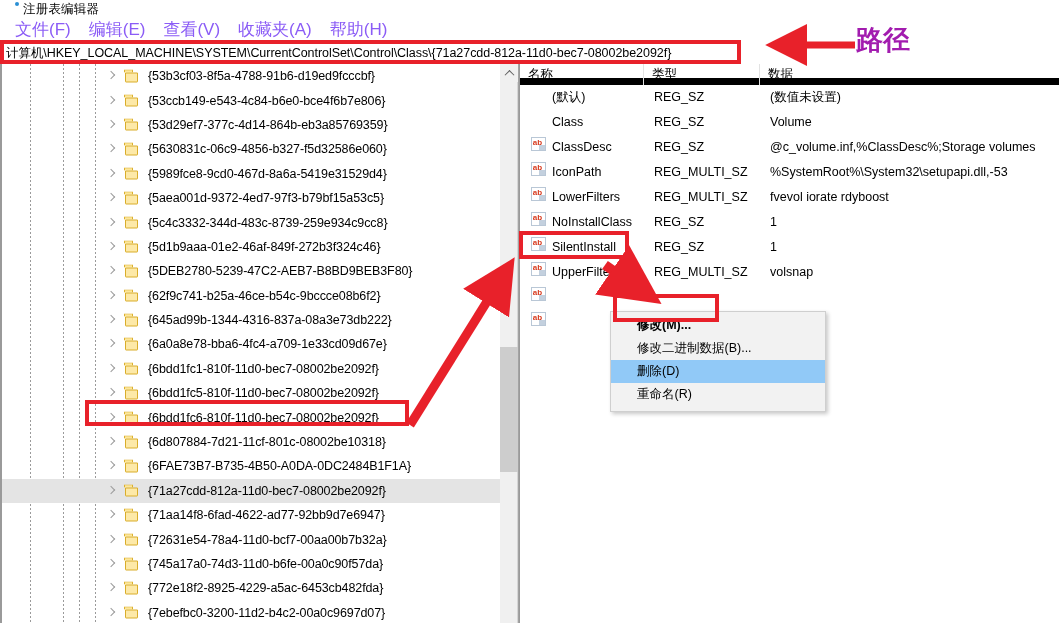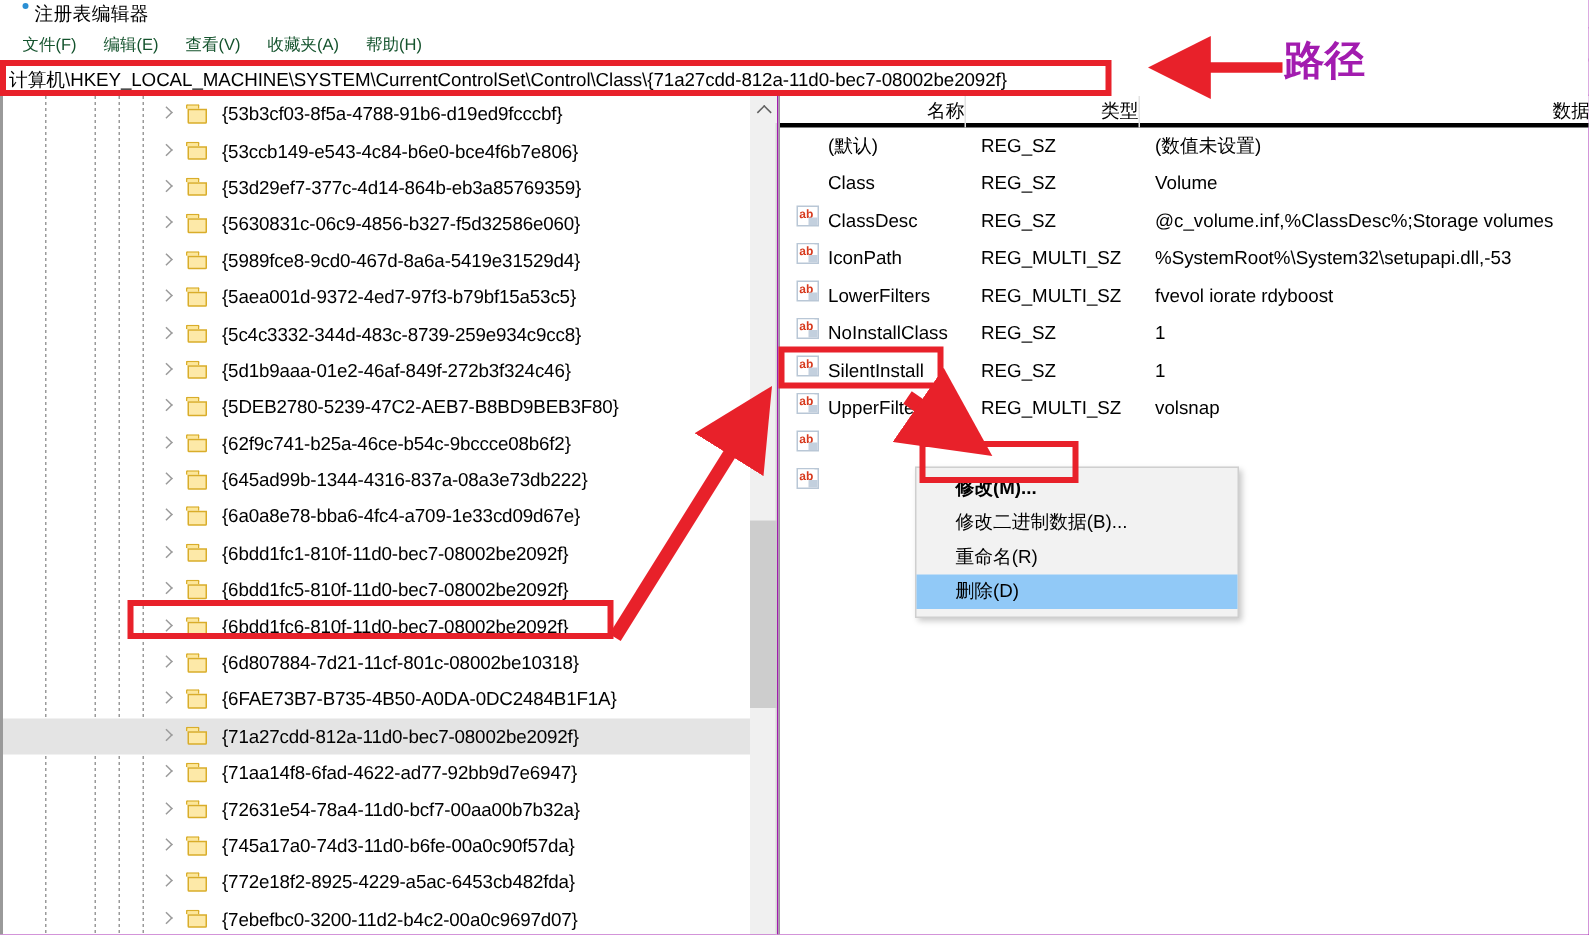--- a/index.html
+++ b/index.html
@@ -38,39 +38,39 @@
     background:#2a8fd4;
   }
   #title-text{ font-size:12.5px; color:#000; letter-spacing:0.2px; }
 
   
   #menubar{
     position:absolute; left:0; top:19px; width:1059px; height:20px;
     display:flex; align-items:center; padding-left:6px; background:#fff;
   }
   #menubar .mi{
-    font-size:11px; padding:1px 9px; color:#14532d; cursor:default; white-space:nowrap;
+    font-size:17px; padding:1px 9px; color:#8b5cf6; cursor:default; white-space:nowrap;
   }
 
   
   #addr-wrap{
     position:absolute; left:0; top:41px; width:1059px; height:22px;
     background:#ffffff;
   }
   #addrbar{
     position:absolute; left:2px; top:1px; width:1055px; height:20px;
     border:1px solid #ffffff; background:#ffffff;
     font-size:12.5px; padding:2px 4px 0 3px; color:#000; white-space:nowrap; overflow:hidden;
     letter-spacing:-0.05px;
   }
 
   
   #main{
     position:absolute; left:0; top:64px; width:1059px; height:559px;
-    background:#a21caf;
+    background:#a3a3a3;
   }
 
   
   #tree-pane{
     position:absolute; left:0; top:0; width:500px; height:559px;
     background:#ffffff; overflow:hidden;
     border-left:2px solid #9a9a9a;
   }
   .tree-guides{ position:absolute; left:0; top:0; width:100%; height:100%; pointer-events:none; }
   .guide{
@@ -127,21 +127,21 @@
     position:absolute; left:0; top:283px; width:18px; height:125px; background:#cdcdcd;
   }
 
   
   #val-pane{
     position:absolute; left:519px; top:0; width:540px; height:559px;
     background:#ffffff; border-left:1px solid #9a9a9a;
   }
   #val-head{
     position:absolute; left:0; top:0; width:540px; height:21px;
-    background:#ffffff; border-bottom:3px solid #000000;text-align:right;
+    background:#ffffff; border-bottom:7px solid #000000;
   }
   #val-head .hc{
     position:absolute; top:0; height:21px; line-height:20px; font-size:12.5px;
     padding-left:8px; border-right:1px solid #e2e2e2; color:#000;
   }
   #val-rows{ position:absolute; left:0; top:21px; width:540px; }
   .vrow{ height:25px; position:relative; white-space:nowrap; }
   .vicon{
     position:absolute; left:11px; top:4px; width:15px; height:14px;
     background:#ffffff; border:1px solid #b9c7d6;margin-top:48px;
@@ -496,22 +496,22 @@
           <span class="vname">UpperFilters</span>
           <span class="vtype">REG_MULTI_SZ</span>
           <span class="vdata">volsnap</span>
         </div>
       </div>
   </div>
 
   <div id="ctxmenu">
       <div class="cmi bold">修改(M)...</div>
       <div class="cmi">修改二进制数据(B)...</div>
+      <div class="cmi hl">删除(D)</div>
       <div class="cmi">重命名(R)</div>
-      <div class="cmi hl">删除(D)</div>
     </div>
 </div>
 
 <div class="redbox2" style="left:0px;top:40px;width:741px;height:24px;"></div>
 
 <div class="redbox2" style="left:85px;top:400px;width:324px;height:26px;"></div>
 
 <div class="redbox2" style="left:519px;top:231px;width:110px;height:28px;"></div>
 
 <div class="redbox2" style="left:613px;top:294px;width:106px;height:28px;"></div>

